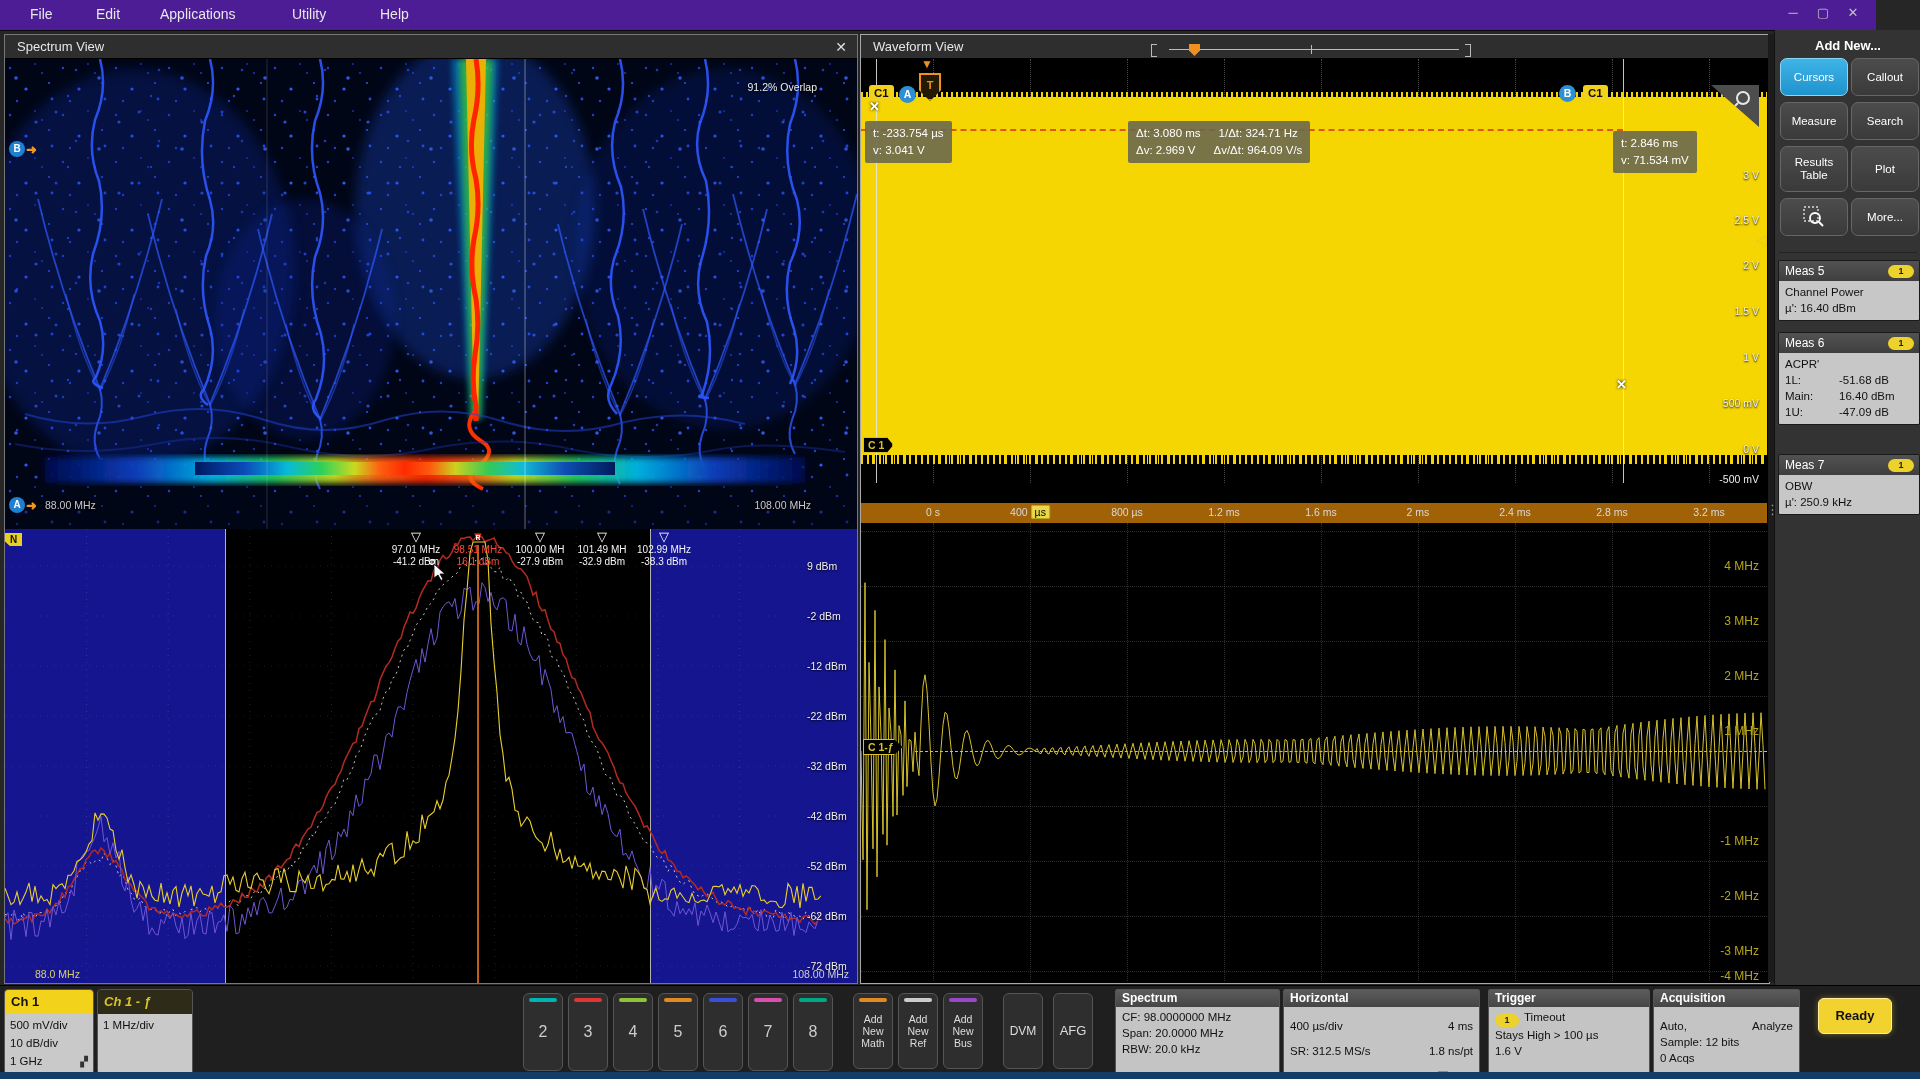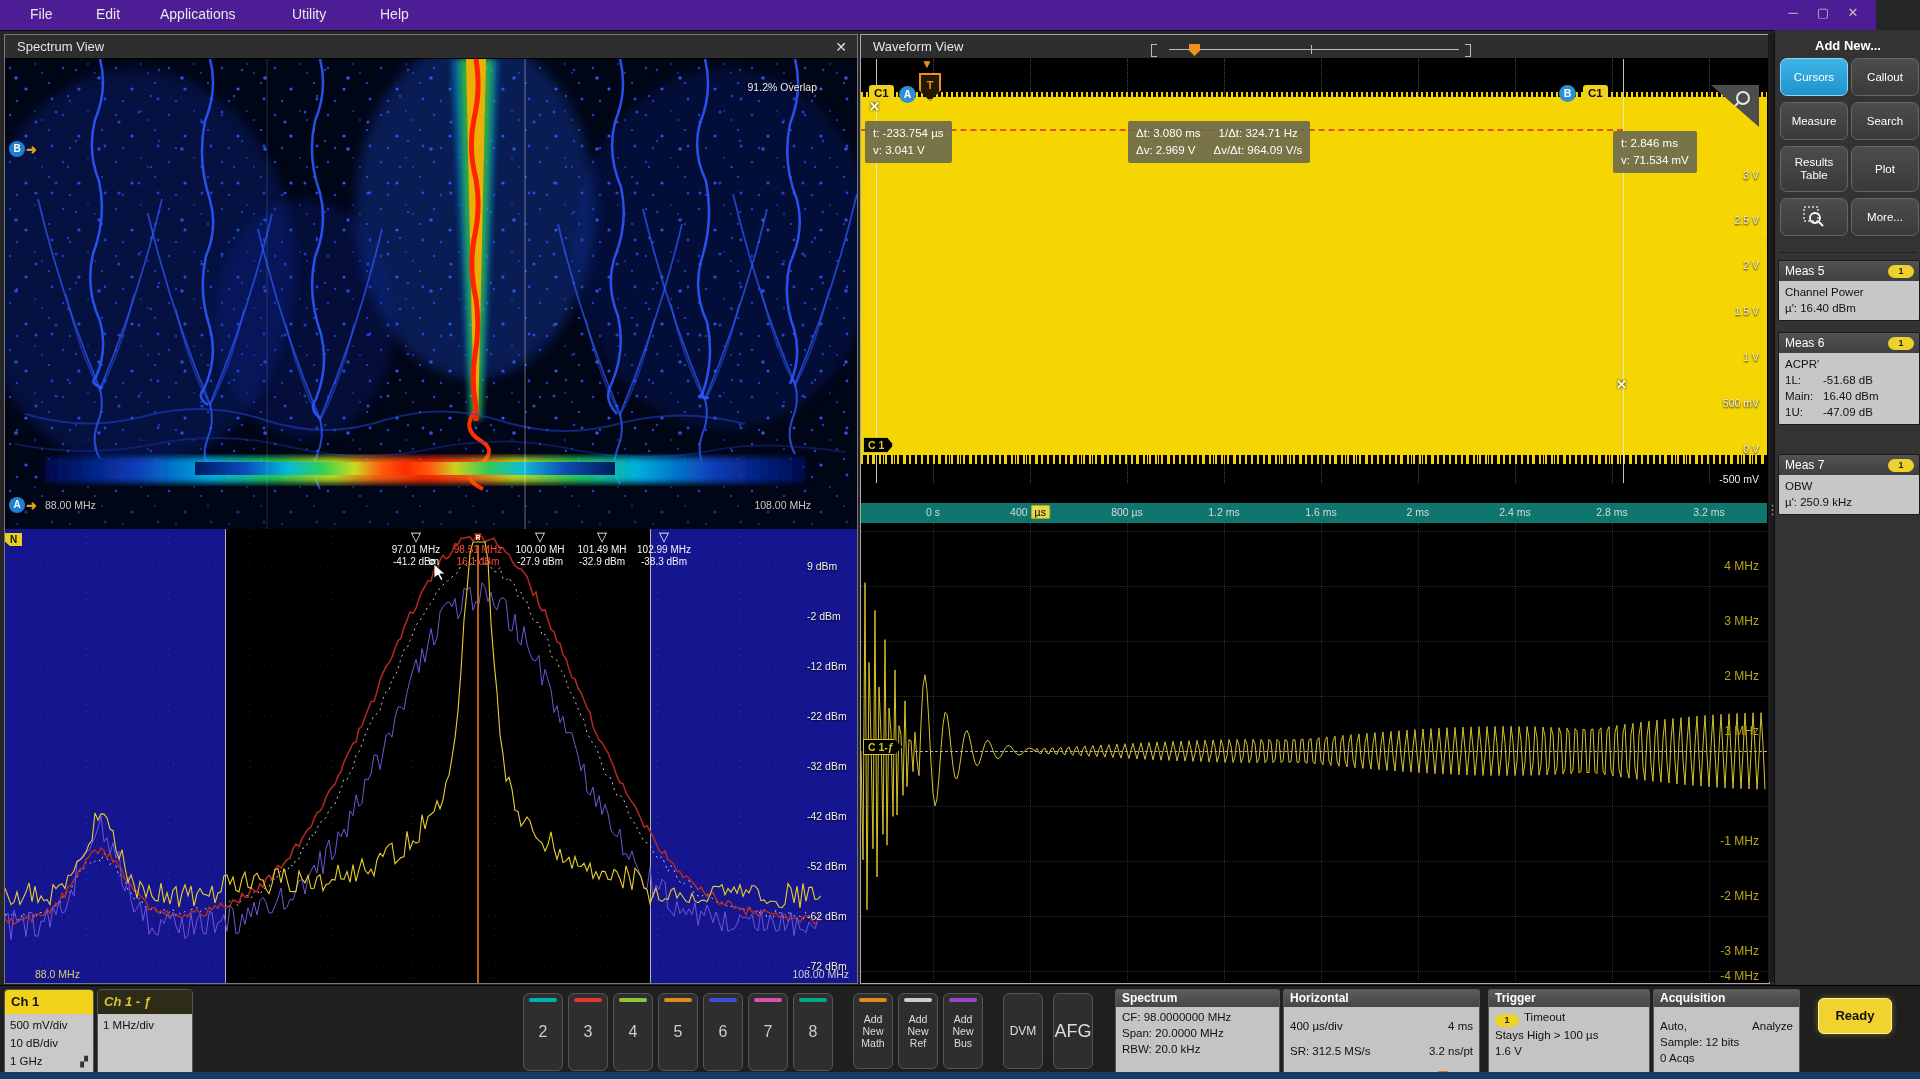--- a/index.html
+++ b/index.html
@@ -59,21 +59,21 @@
   .vlab{position:absolute;right:8px;color:#eee;font-size:10.5px;text-shadow:0 1px 2px #000;z-index:6;}
   #trigarrow{position:absolute;right:0px;top:172px;color:#e8c820;font-size:15px;z-index:6;}
   .gflag{position:absolute;left:2px;background:#000;border:1.5px solid #d6c22c;color:#d6c22c;font-size:10.5px;font-weight:bold;padding:1px 8px 1px 4px;clip-path:polygon(0 0,78% 0,100% 50%,78% 100%,0 100%);z-index:6;}
   #cornerzoom{position:absolute;right:8px;top:26px;width:48px;height:42px;background:#4d4d4d;clip-path:polygon(100% 0,100% 100%,0 0);z-index:5;}
   #minimap{position:absolute;left:290px;top:9px;width:320px;height:12px;}
   #minimap .mm-line{position:absolute;left:18px;top:5px;width:290px;height:0;border-top:1.5px solid #bbb;}
   #minimap .mm-brk{position:absolute;top:0;width:5px;height:11px;border:1.5px solid #bbb;border-right:none;}
   #minimap .mm-brkr{position:absolute;right:0;top:0;width:5px;height:11px;border:1.5px solid #bbb;border-left:none;}
   #minimap .mm-t{position:absolute;left:38px;top:0px;width:11px;height:12px;background:#f09020;clip-path:polygon(0 0,100% 0,100% 55%,50% 100%,0 55%);}
   #minimap .mm-tick{position:absolute;left:160px;top:1px;width:0;height:9px;border-left:1.5px solid #bbb;}
-  #time-row{position:absolute;left:0;top:468px;width:906px;height:20px;background:#0f766e;}
+  #time-row{position:absolute;left:0;top:468px;width:906px;height:20px;background:#a16207;}
   .tlab{position:absolute;top:3px;transform:translateX(-50%);color:#d8d8d8;font-size:10.5px;white-space:nowrap;}
   .unit-box{background:#e8d84a;color:#000;border:1px solid #b8a820;border-radius:2px;padding:0 3px;margin-left:3px;}
   #fm-area{position:absolute;left:0;top:488px;width:906px;height:458px;background:#000;overflow:hidden;}
   #fm-area .vgrid{border-left:1px dotted rgba(150,150,150,.3);}
   .hgrid{position:absolute;left:0;right:0;height:0;border-top:1px dotted rgba(150,150,150,.28);}
   #fm-center{position:absolute;left:54px;top:228px;right:0;height:0;border-top:1px dashed rgba(230,230,230,.8);}
   .fmlab{position:absolute;right:8px;color:#b9a617;font-size:12px;}
   #fm-svg{position:absolute;left:0;top:0;}
   
   #pane-divider{position:absolute;left:1768px;top:34px;width:6px;height:948px;background:#1c1c1c;color:#999;font-size:13px;text-align:center;}
@@ -81,21 +81,21 @@
   
   #right-panel{position:absolute;left:1774px;top:30px;width:146px;height:955px;background:#333;border-left:1px solid #111;}
   #rp-header{position:absolute;left:0;top:8px;width:100%;text-align:center;color:#fff;font-weight:bold;font-size:13px;}
   .rbtn{position:absolute;width:66px;height:36px;background:linear-gradient(#4c4c4c,#3a3a3a);border:1px solid #666;border-radius:7px;color:#fff;font-size:11.5px;display:flex;align-items:center;justify-content:center;text-align:center;cursor:pointer;white-space:pre-line;line-height:13px;}
   .rbtn.active{background:linear-gradient(#3fb4e8,#1f93cc);border-color:#8ed6f5;}
   #rp-div{position:absolute;left:4px;top:222px;width:138px;height:0;border-top:1px solid #222;}
   .mcard{position:absolute;left:3px;width:140px;border:1px solid #1a1a1a;border-radius:2px;overflow:hidden;}
   .mcard-h{background:linear-gradient(#525252,#3f3f3f);color:#fff;font-size:12px;height:20px;line-height:20px;padding-left:6px;position:relative;}
   .mpill{position:absolute;right:5px;top:4px;width:26px;height:13px;background:#ecd22a;border-radius:7px;color:#221;font-size:9px;font-weight:bold;text-align:center;line-height:13px;}
   .mcard-b{background:#c7c7c7;color:#111;font-size:11.5px;padding:3px 6px 4px 6px;line-height:16px;}
-  .mrow{display:flex;}
+  .mrow{display:flex;gap:16px;}
   .mrow .ml{width:38px;}
   
   #bottombar{position:absolute;left:0;top:985px;width:1920px;height:94px;background:#1f1f1f;border-top:1px solid #000;}
   #bluestrip{position:absolute;left:0;top:1072px;width:1920px;height:7px;background:#123d66;}
   .chcard{position:absolute;top:3px;width:88px;height:84px;border-radius:4px;overflow:hidden;border:1px solid #555;}
   .chcard .hd{height:24px;font-size:13px;font-weight:bold;line-height:24px;padding-left:6px;}
   .chcard .bd{background:#c9c9c9;color:#111;font-size:11.5px;line-height:18px;padding:2px 0 0 5px;height:58px;position:relative;}
   .chbtn{position:absolute;top:7px;width:38px;height:76px;background:#2e2e2e;border:1px solid #555;border-radius:6px;color:#ccc;font-size:16px;text-align:center;line-height:76px;cursor:pointer;}
   .chbtn .stripe,.addbtn .stripe{position:absolute;left:5px;right:5px;top:4px;height:4px;border-radius:2px;}
   .addbtn{position:absolute;top:7px;width:40px;height:76px;background:#2e2e2e;border:1px solid #555;border-radius:6px;color:#ddd;font-size:10.5px;text-align:center;cursor:pointer;line-height:12px;padding-top:0;box-sizing:border-box;display:flex;align-items:center;justify-content:center;white-space:pre-line;}
@@ -531,40 +531,40 @@
     <div class="addbtn" style="left:853px;"><span class="stripe" style="background: rgb(224, 138, 32);"></span><span>Add
 New
 Math</span></div>
     <div class="addbtn" style="left:898px;"><span class="stripe" style="background: rgb(204, 204, 204);"></span><span>Add
 New
 Ref</span></div>
     <div class="addbtn" style="left:943px;"><span class="stripe" style="background: rgb(154, 70, 200);"></span><span>Add
 New
 Bus</span></div>
     <div class="addbtn" style="left:1003px;font-size:12px;"><span>DVM</span></div>
-    <div class="addbtn" style="left:1053px;font-size:18px;"><span>AFG</span></div>
+    <div class="addbtn" style="left:1053px;font-size:13px;"><span>AFG</span></div>
 
     <div class="infopanel" style="left:1115px;width:163px;">
       <div class="hd">Spectrum</div>
       <div class="bd">
         <div>CF: 98.0000000 MHz</div>
         <div>Span: 20.0000 MHz</div>
         <div>RBW: 20.0 kHz</div>
       </div>
     </div>
     <div class="infopanel" style="left:1283px;width:195px;">
       <div class="hd">Horizontal</div>
       <div class="bd">
         <div class="iprow">
             <span>400 µs/div</span>
             <span>4 ms</span>
           </div>
         <div class="iprow">
             <span>SR: 312.5 MS/s</span>
-            <span>3.2 ns/pt</span>
+            <span>1.8 ns/pt</span>
           </div>
         <div class="iprow">
             <span>RL: 1.25 Mpts</span>
             <span><span class="t-ico"></span><span>10%</span></span>
           </div>
       </div>
     </div>
     <div class="infopanel" style="left:1488px;width:160px;">
       <div class="hd">Trigger</div>
       <div class="bd">

